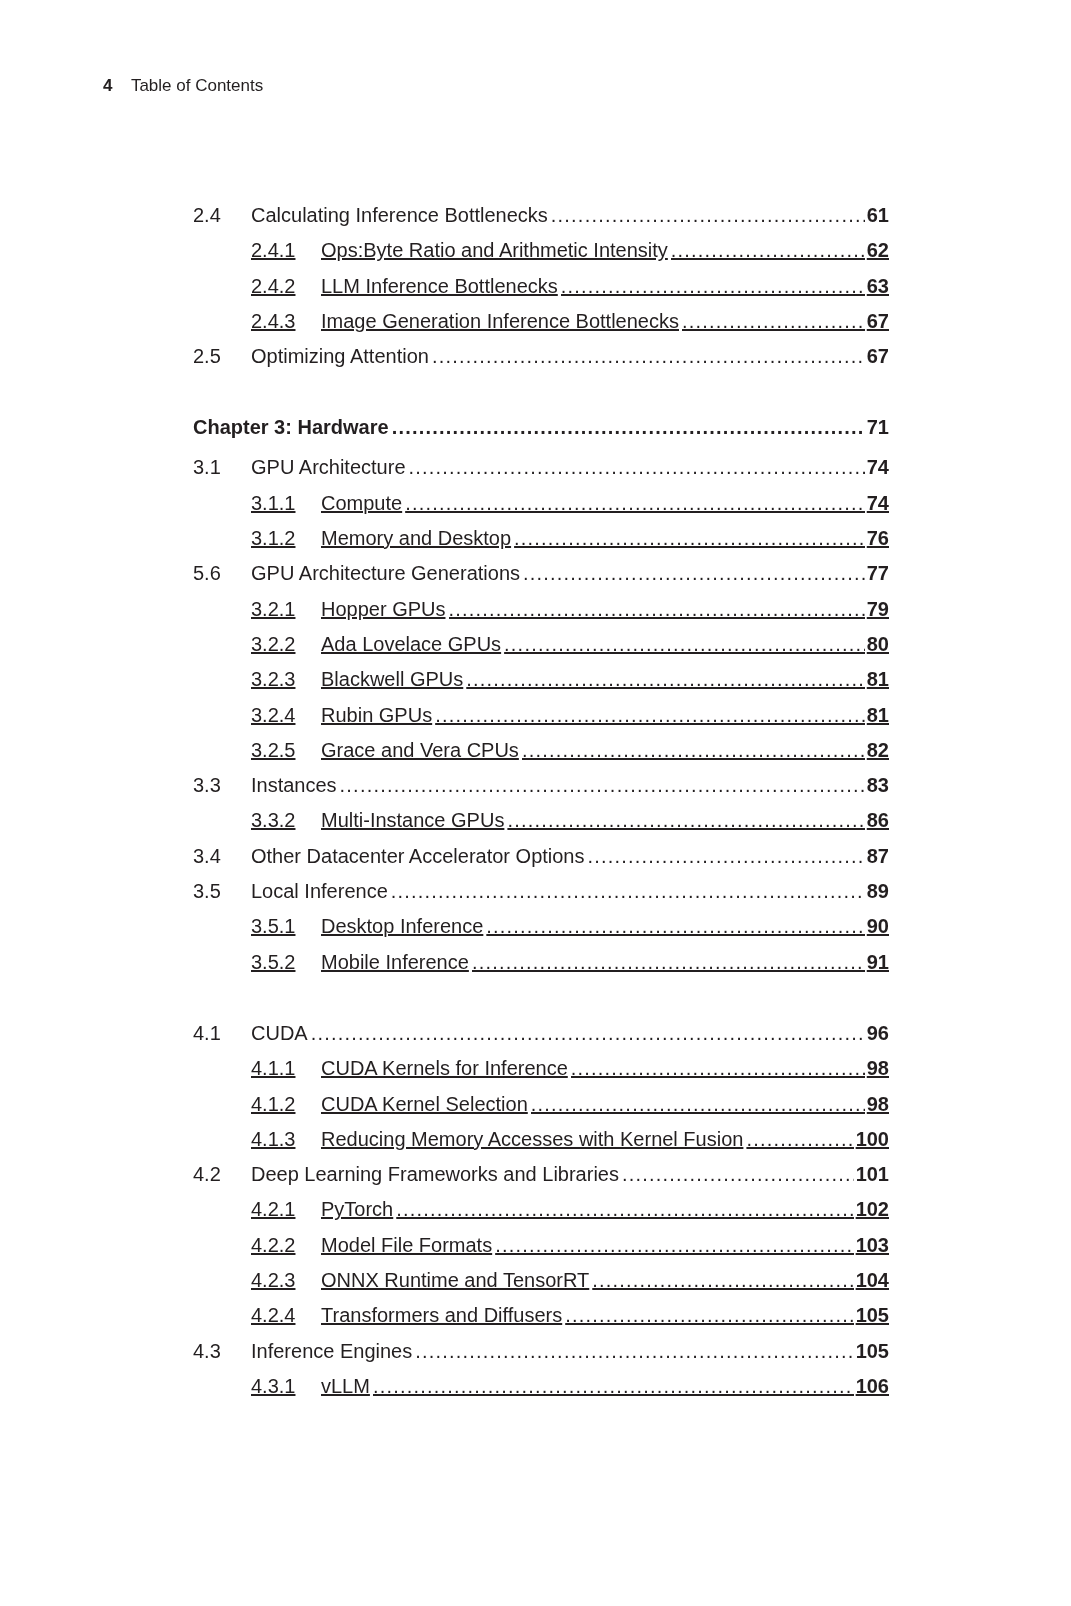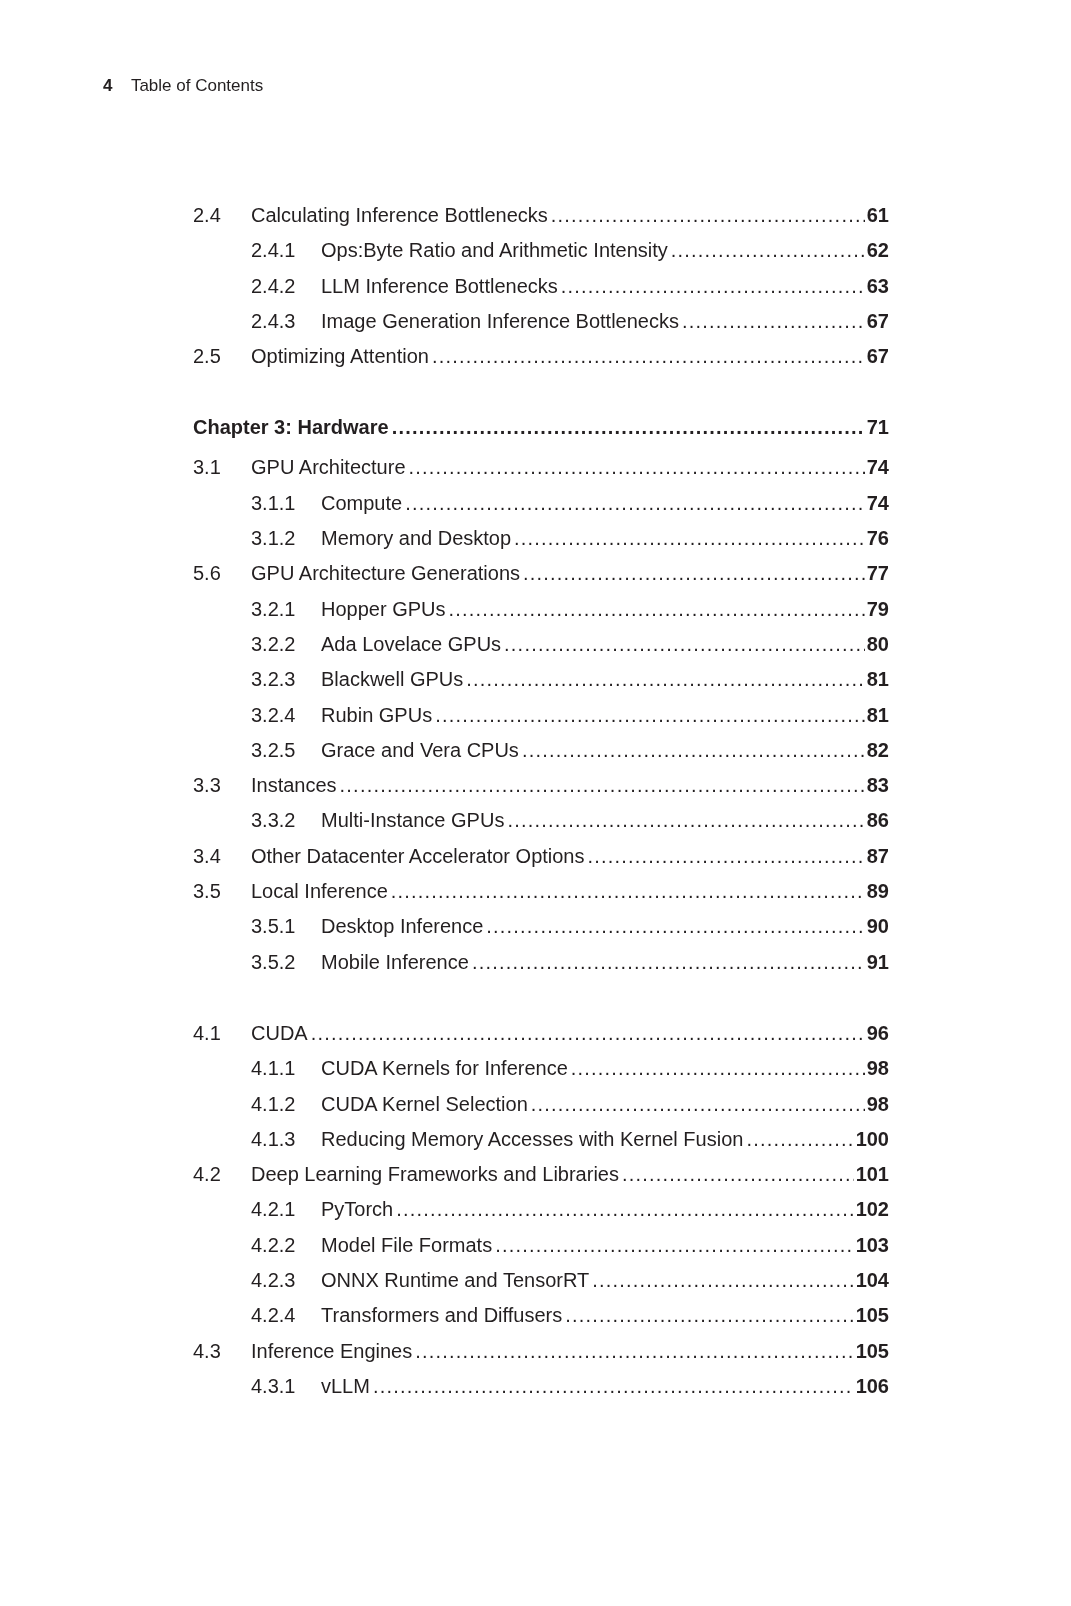--- a/index.html
+++ b/index.html
@@ -41,21 +41,21 @@
       height: 35.3px;
       font-size: 20px;
       line-height: 26px;
       white-space: nowrap;
     }
     .row .num {
       flex: 0 0 auto;
       display: inline-block;
     }
     .row.lvl1 .num { width: 58px; }
-    .row.lvl2 { padding-left: 58px; }
+    .row.lvl2 { padding-left: 58px; text-decoration: underline; }
     .row.lvl2 .num { width: 70px; }
     .row .title {
       flex: 0 0 auto;
       margin-top: 48px;
     }
     .row .leader {
       flex: 1 1 auto;
       overflow: hidden;
       margin: 0 2px 0 3px;
       letter-spacing: 1.2px;

